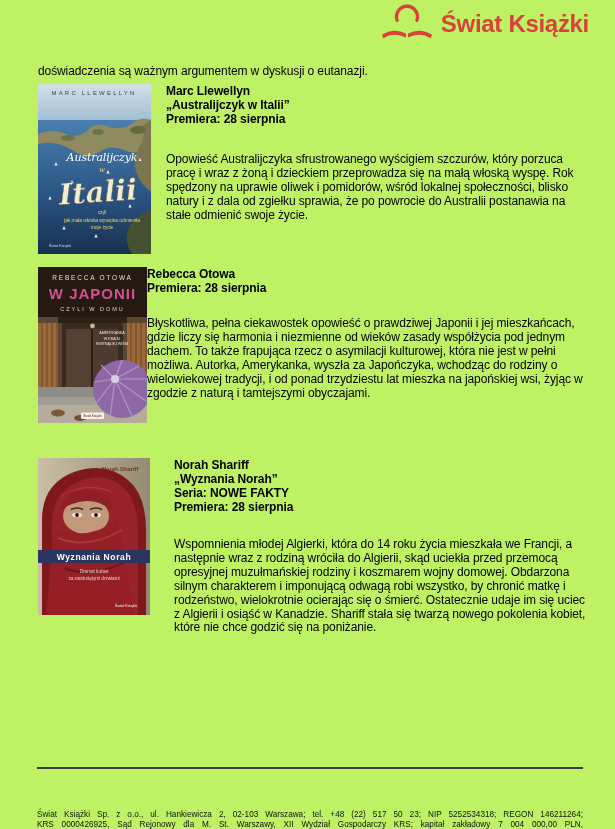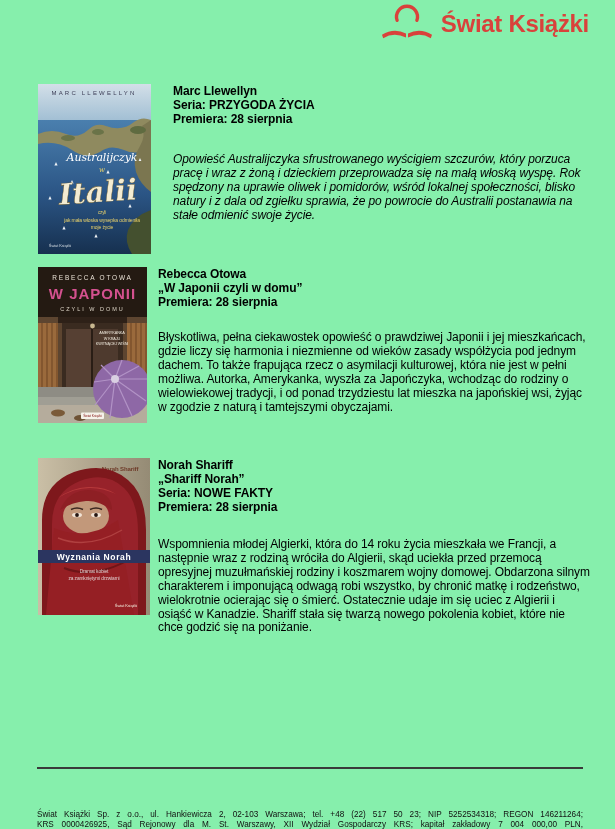--- a/index.html
+++ b/index.html
@@ -1,37 +1,37 @@
 <!DOCTYPE html>
 <html><head>
 <meta charset="utf-8">
 <style>
   html,body{margin:0;padding:0;background:#ffffff;}
   .page{
-    position:relative;width:615px;height:829px;background:#86efac;
+    position:relative;width:615px;height:829px;background:#bef264;
     font-family:"Liberation Sans",sans-serif;color:#000;overflow:hidden;
   }
   
   .logo{position:absolute;top:3px;right:26px;display:flex;align-items:center;gap:7px;}
   .logo-text{font-size:24px;font-weight:bold;color:#d9423b;letter-spacing:-0.3px;}
   
   .intro{position:absolute;left:38px;top:52px;width:552px;font-size:12px;line-height:14px;letter-spacing:-0.1px;}
   
   .book{position:absolute;left:38px;width:552px;font-size:12px;line-height:13.9px;letter-spacing:-0.1px;}
   .book-1{top:84px;}
   .book-2{top:267px;}
   .book-3{top:458px;}
   .cover{float:left;overflow:hidden;}
   .cover svg{display:block;}
-  .cover-1{width:128px;height:170px;margin-right:7px;}
-  .cover-2{width:109px;height:176px;margin-right:11px;}
-  .cover-3{width:112px;height:182px;margin-right:8px;text-align:right;}
+  .cover-1{width:128px;height:170px;}
+  .cover-2{width:109px;height:176px;}
+  .cover-3{width:112px;height:182px;margin-right:24px;text-align:right;}
   .meta div{font-weight:bold;font-size:12px;line-height:14px;}
   .desc{margin:0;}
-  .desc-1{margin-top:27px;font-style:italic;}
+  .desc-1{margin-top:27px;}
   .desc-2{margin-top:22px;padding-left:23px;}
   .desc-3{margin-top:24px;}
   
   .divider{position:absolute;left:37px;top:767px;width:546px;height:2px;background:#3a3a3a;}
   .footer{position:absolute;left:37px;top:810px;width:546px;font-size:8.2px;line-height:9.7px;color:#111;}
   .footer .fill{text-align:justify;text-align-last:justify;}
 </style>
 </head>
 <body>
 
@@ -41,20 +41,21 @@
     <span>
       <svg width="54" height="38" viewBox="0 0 54 38">
         <path d="M17.1,17.3 A10.5,10.5 0 1 1 36.9,17.3" fill="none" stroke="#d9423b" stroke-width="3.4" stroke-linecap="round"></path>
         <path d="M26,30.5 Q14,24.2 2,31.8 Q2.6,33.8 3.2,35.2 Q14,28.6 26,34.6 Z" fill="#d9423b"></path>
         <path d="M28,30.5 Q40,24.2 52,31.8 Q51.4,33.8 50.8,35.2 Q40,28.6 28,34.6 Z" fill="#d9423b"></path>
       </svg>
     </span>
     <span class="logo-text">Świat Książki</span>
   </div>
 
+  <p class="intro">doświadczenia są ważnym argumentem w dyskusji o eutanazji.</p>
 
   <section class="book book-1">
     <div class="cover cover-1">
       <svg width="113" height="170" viewBox="0 0 113 170">
         <defs>
           <linearGradient id="sky1" x1="0" y1="0" x2="0" y2="1">
             <stop offset="0" stop-color="#d3dfe8"></stop>
               <stop offset="1" stop-color="#9dbcd2"></stop>
           </linearGradient>
           <linearGradient id="sea1" x1="0" y1="0" x2="0" y2="1">
@@ -86,21 +87,21 @@
         <text x="64" y="88" text-anchor="middle" font-size="7" font-style="italic" fill="#e8d06a" font-family="DejaVu Serif, serif">w</text>
         <text x="60" y="118" text-anchor="middle" font-size="29" font-style="italic" font-weight="bold" fill="#f4ecd2" stroke="#6b5a2a" stroke-width="0.4" font-family="DejaVu Serif, serif" transform="rotate(-4 60 110)">Italii</text>
         <text x="64" y="130" text-anchor="middle" font-size="4.5" fill="#e8d06a" font-family="Liberation Sans, sans-serif">czyli</text>
         <text x="64" y="137.5" text-anchor="middle" font-size="5" fill="#e8d06a" font-family="Liberation Sans, sans-serif">jak mała włoska wysepka odmieniła</text>
         <text x="64" y="144.5" text-anchor="middle" font-size="5" fill="#e8d06a" font-family="Liberation Sans, sans-serif">moje życie</text>
         <text x="22" y="163" text-anchor="middle" font-size="4" fill="#cfd8df" font-family="Liberation Sans, sans-serif">Świat Książki</text>
       </svg>
     </div>
     <div class="meta">
       <div>Marc Llewellyn</div>
-      <div>Seria: PRZYGODA ŻYCIA</div>
+      <div>„Australijczyk w Italii”</div>
       <div>Premiera: 28 sierpnia</div>
     </div>
     <p class="desc desc-1">Opowieść Australijczyka sfrustrowanego wyścigiem szczurów, który porzuca pracę i wraz z żoną i dzieckiem przeprowadza się na małą włoską wyspę. Rok spędzony na uprawie oliwek i pomidorów, wśród lokalnej społeczności, blisko natury i z dala od zgiełku sprawia, że po powrocie do Australii postanawia na stałe odmienić swoje życie.</p>
   </section>
 
   <section class="book book-2">
     <div class="cover cover-2">
       <svg width="109" height="156" viewBox="0 0 109 156">
         <rect x="0" y="0" width="109" height="156" fill="#241a12"></rect>
         <rect x="0" y="50" width="109" height="70" fill="#5d4530"></rect>
@@ -147,21 +148,20 @@
         <text x="54.5" y="43.5" text-anchor="middle" font-size="5.5" letter-spacing="2" fill="#ded6c8" font-family="Liberation Sans, sans-serif">CZYLI W DOMU</text>
         <text x="74" y="67" text-anchor="middle" font-size="3.8" fill="#ece6da" font-family="Liberation Sans, sans-serif">AMERYKANKA</text>
         <text x="74" y="72.5" text-anchor="middle" font-size="3.8" fill="#ece6da" font-family="Liberation Sans, sans-serif">W KRAJU</text>
         <text x="74" y="78" text-anchor="middle" font-size="3.8" fill="#ece6da" font-family="Liberation Sans, sans-serif">KWITNĄCEJ WIŚNI</text>
         <rect x="43" y="145.5" width="23" height="6.5" rx="1" fill="#f5f2ea"></rect>
         <text x="54.5" y="150.3" text-anchor="middle" font-size="3.4" fill="#8a2020" font-family="Liberation Sans, sans-serif">Świat Książki</text>
       </svg>
     </div>
     <div class="meta">
       <div>Rebecca Otowa</div>
-      <div>„W Japonii czyli w domu”</div>
       <div>Premiera: 28 sierpnia</div>
     </div>
     <p class="desc desc-2">Błyskotliwa, pełna ciekawostek opowieść o prawdziwej Japonii i jej mieszkańcach, gdzie liczy się harmonia i niezmienne od wieków zasady współżycia pod jednym dachem. To także frapująca rzecz o asymilacji kulturowej, która nie jest w pełni możliwa. Autorka, Amerykanka, wyszła za Japończyka, wchodząc do rodziny o wielowiekowej tradycji, i od ponad trzydziestu lat mieszka na japońskiej wsi, żyjąc w zgodzie z naturą i tamtejszymi obyczajami.</p>
   </section>
 
   <section class="book book-3">
     <div class="cover cover-3">
       <svg width="112" height="157" viewBox="0 0 112 157">
         <defs>
           <linearGradient id="bg3" x1="0" y1="0" x2="1" y2="0">
@@ -189,21 +189,21 @@
         <path d="M26,110 Q56,122 94,100" stroke="#6e1518" stroke-width="2" fill="none"></path>
         <rect x="0" y="92" width="112" height="13" fill="#2b3560"></rect>
         <text x="56" y="101.5" text-anchor="middle" font-size="8.5" font-weight="bold" letter-spacing="0.6" fill="#ffffff" font-family="Liberation Sans, sans-serif">Wyznania Norah</text>
         <text x="56" y="115" text-anchor="middle" font-size="4.8" fill="#e0cfcf" font-family="Liberation Sans, sans-serif">Dramat kobiet</text>
         <text x="56" y="122" text-anchor="middle" font-size="4.8" fill="#e0cfcf" font-family="Liberation Sans, sans-serif">za zamkniętymi drzwiami</text>
         <text x="88" y="149" text-anchor="middle" font-size="4" fill="#f0e8d8" font-family="Liberation Sans, sans-serif">Świat Książki</text>
       </svg>
     </div>
     <div class="meta">
       <div>Norah Shariff</div>
-      <div>„Shariff Norah”</div>
+      <div>„Wyznania Norah”</div>
       <div>Seria: NOWE FAKTY</div>
       <div>Premiera: 28 sierpnia</div>
     </div>
     <p class="desc desc-3">Wspomnienia młodej Algierki, która do 14 roku życia mieszkała we Francji, a następnie wraz z rodziną wróciła do Algierii, skąd uciekła przed przemocą opresyjnej muzułmańskiej rodziny i koszmarem wojny domowej. Obdarzona silnym charakterem i imponującą odwagą robi wszystko, by chronić matkę i rodzeństwo, wielokrotnie ocierając się o śmierć. Ostatecznie udaje im się uciec z Algierii i osiąść w Kanadzie. Shariff stała się twarzą nowego pokolenia kobiet, które nie chce godzić się na poniżanie.</p>
   </section>
 
   <div class="divider"></div>
   <div class="footer">
     <div class="fill">Świat Książki Sp. z o.o., ul. Hankiewicza 2, 02-103 Warszawa; tel. +48 (22) 517 50 23; NIP 5252534318; REGON 146211264;</div>
     <div class="fill">KRS 0000426925, Sąd Rejonowy dla M. St. Warszawy, XII Wydział Gospodarczy KRS; kapitał zakładowy 7 004 000,00 PLN,</div>

